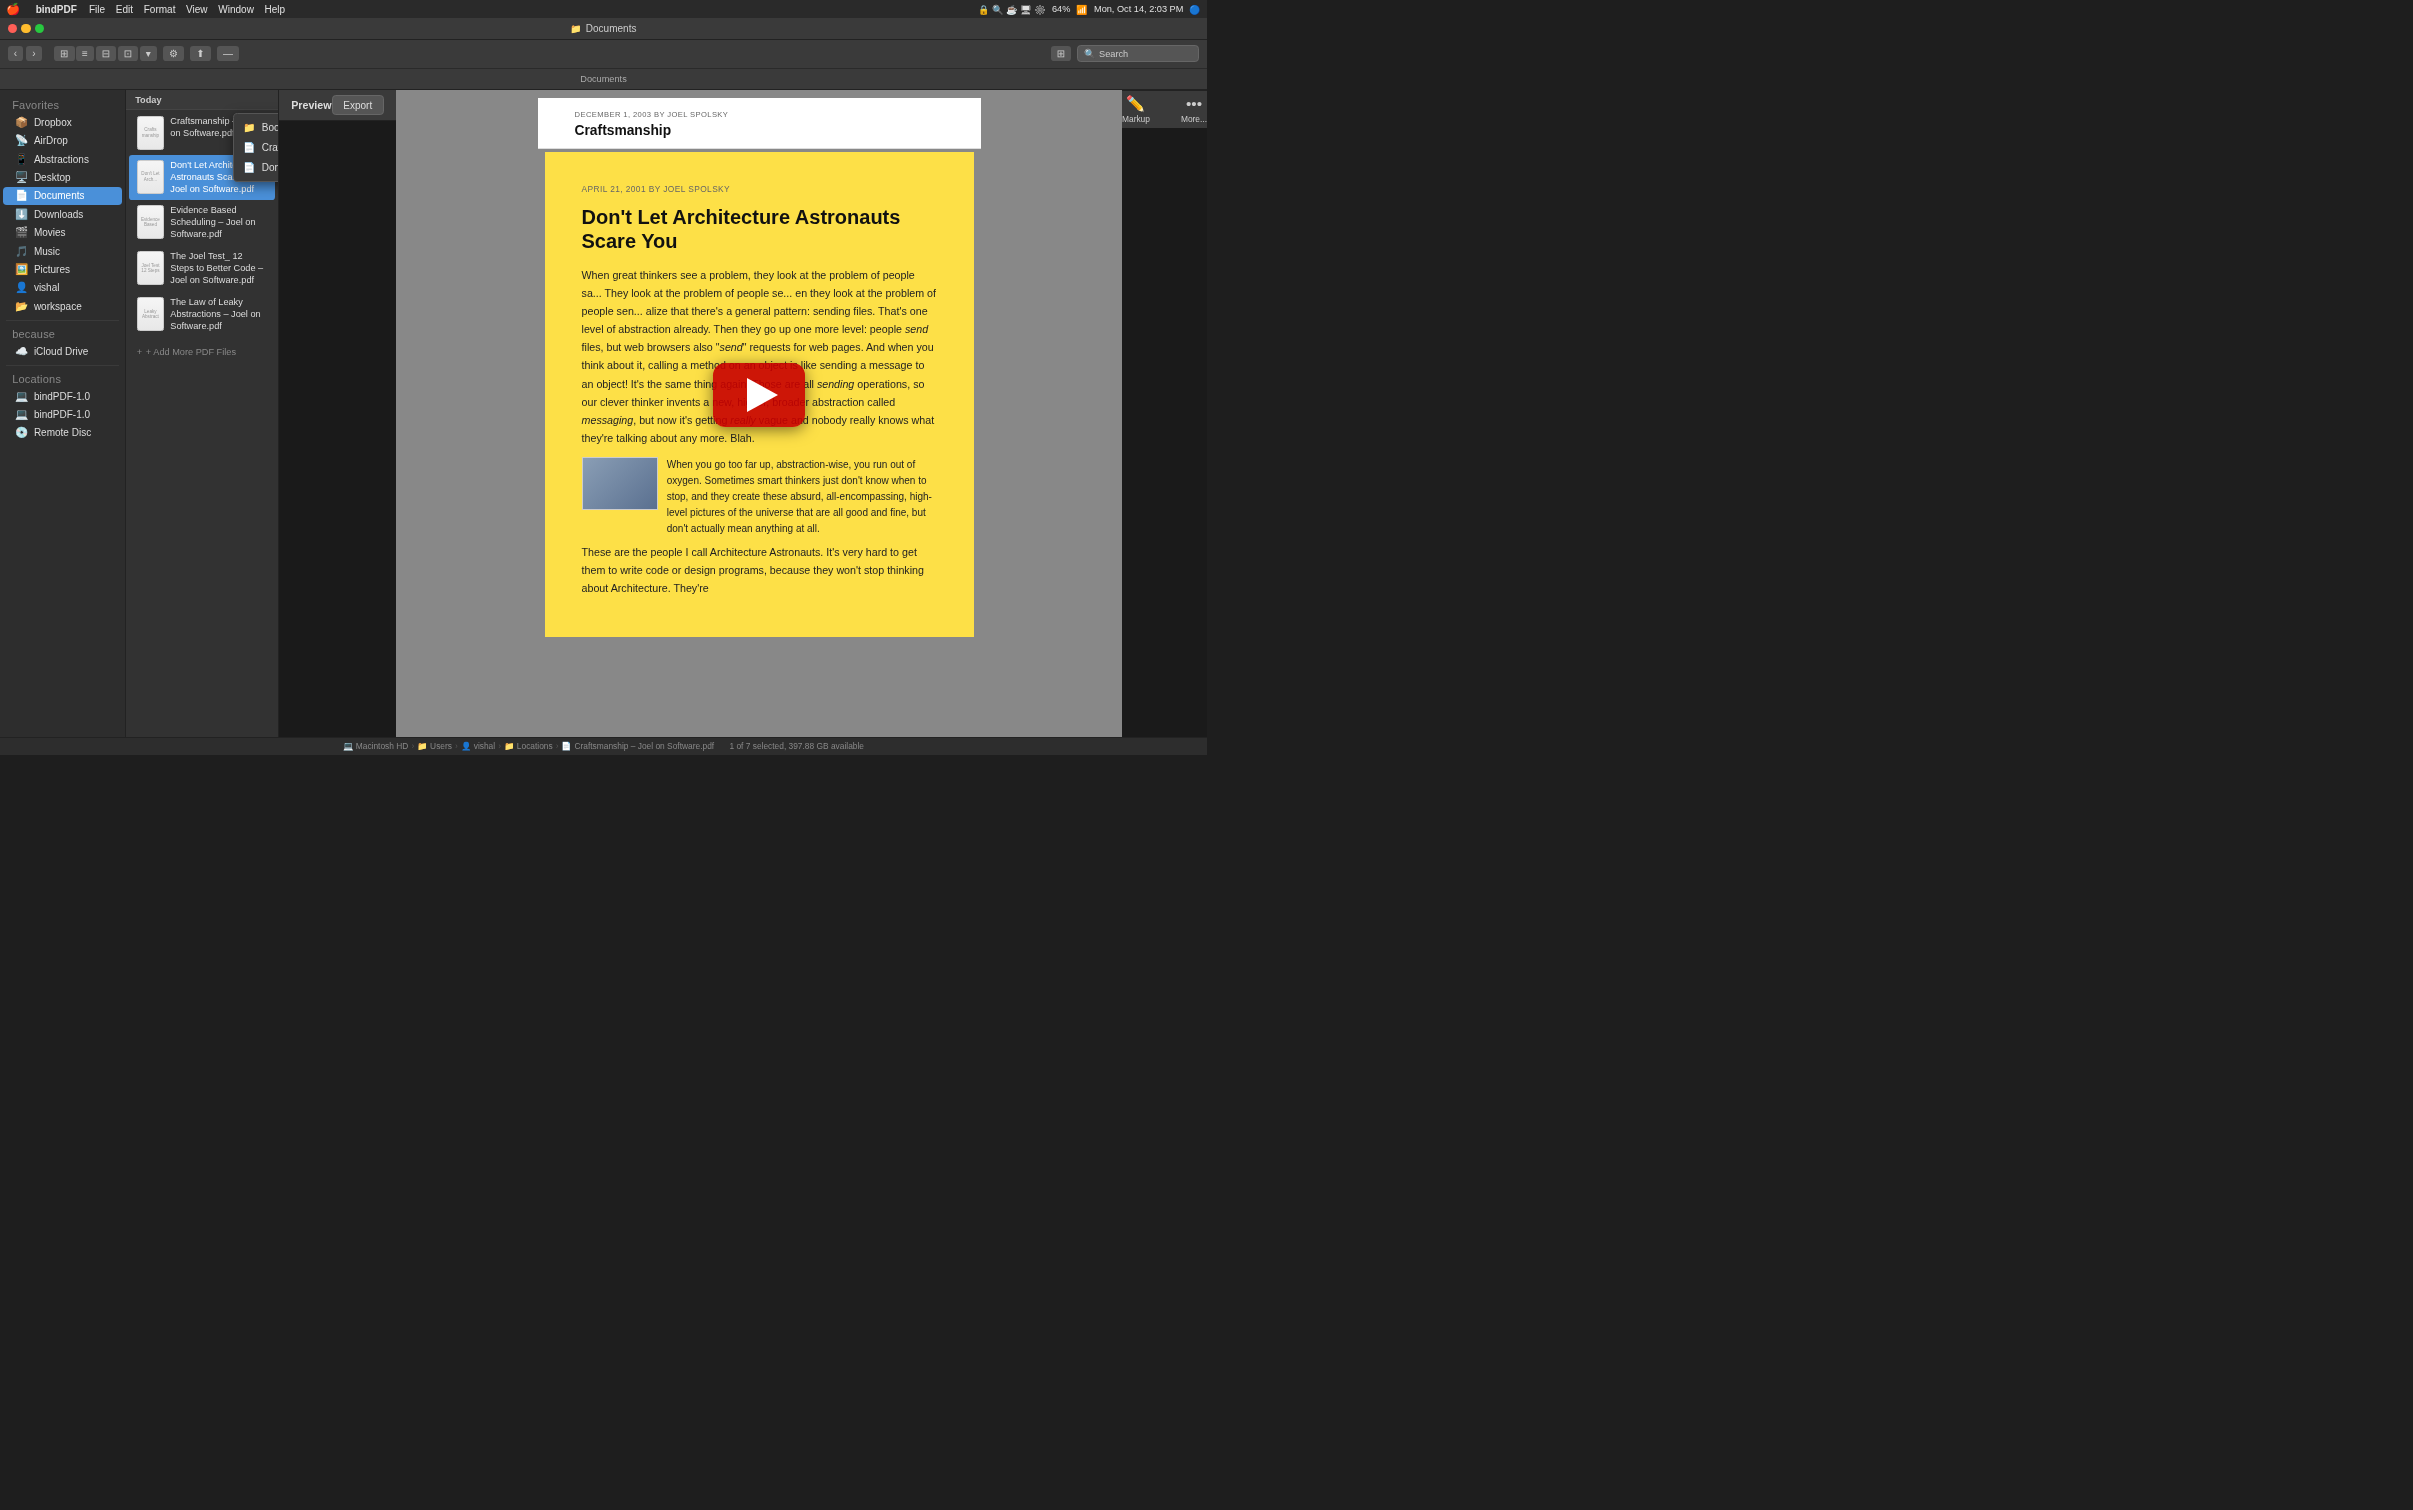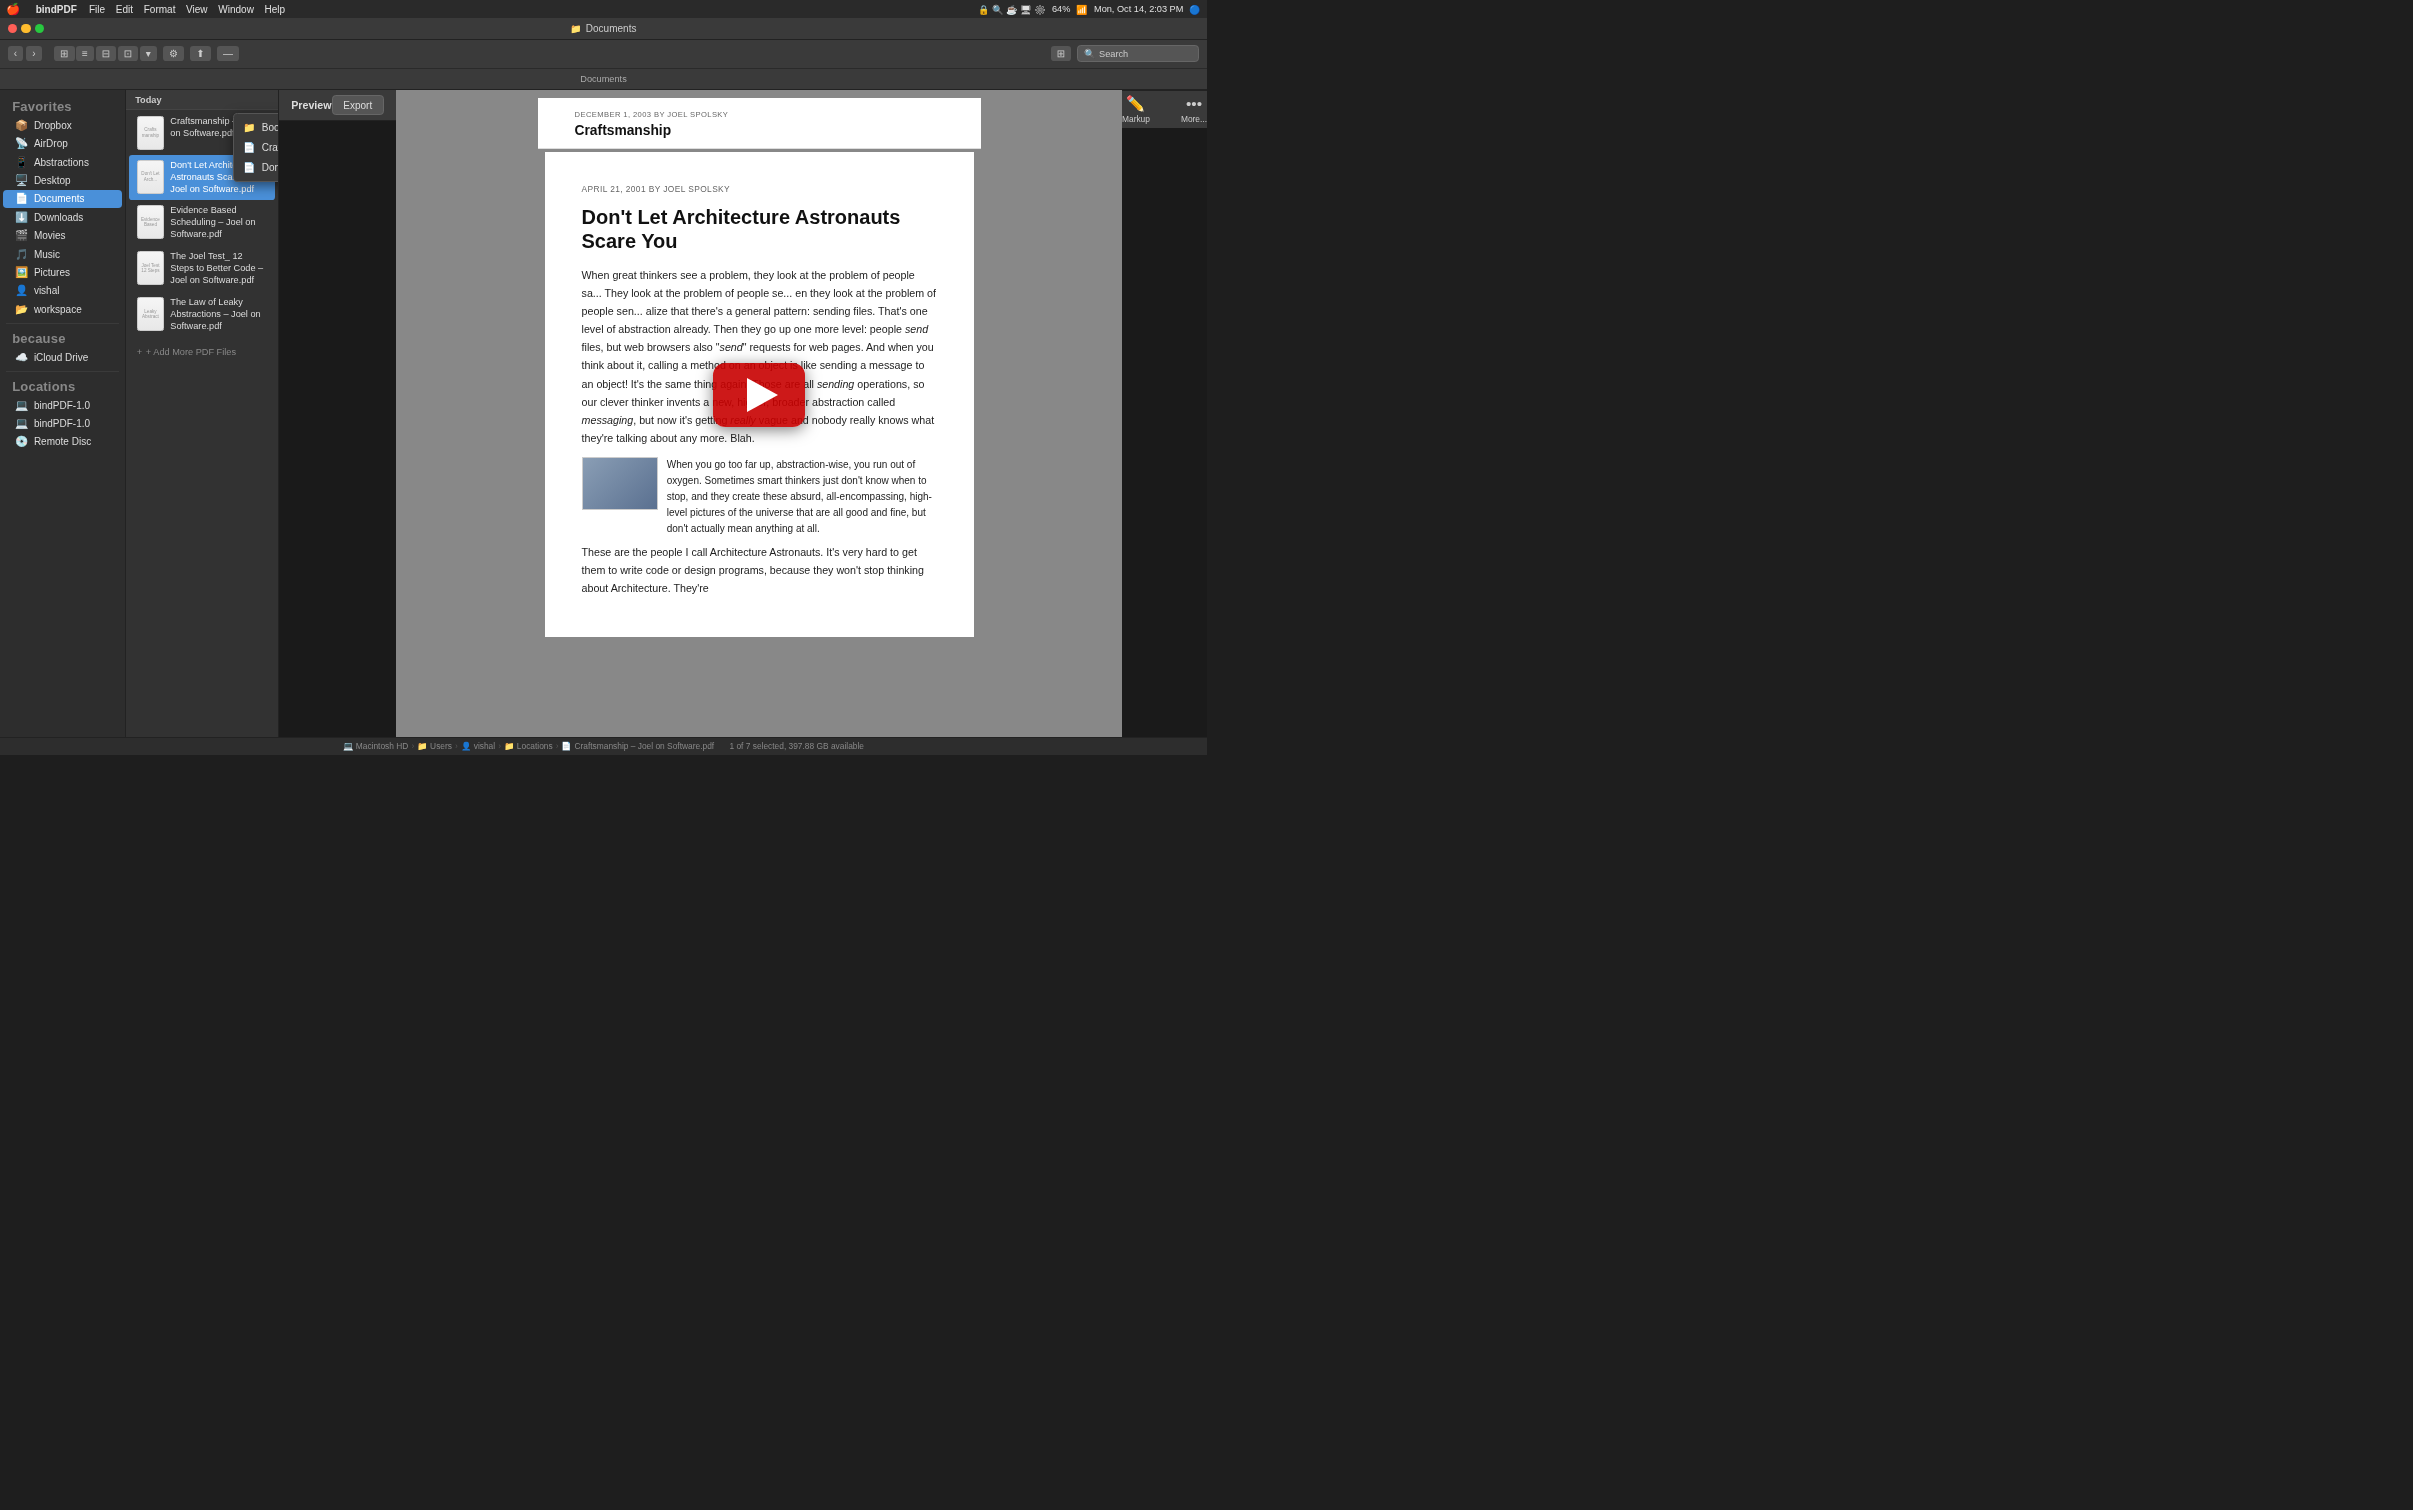--- a/index.html
+++ b/index.html
@@ -135,22 +135,22 @@
     
     .sidebar {
       width: 126px;
       min-width: 126px;
       background: #2d2d2d;
       overflow-y: auto;
       padding-top: 6.1px;
       border-right: 0.8px solid #222;
     }
     .sidebar-section-header {
-      font-size: 13px;
-      font-weight: 700;
+      font-size: 11px;
+      font-weight: 400;
       color: #888;
       padding: 3.1px 12.2px 1.5px;
       text-transform: none;
       letter-spacing: 0.2px;
     }
     .sidebar-item {
       display: flex;
       align-items: center;
       gap: 5.3px;
       padding: 2.3px 9.2px 2.3px 12.2px;
@@ -285,21 +285,21 @@
       flex: 1;
       overflow-y: auto;
       background: #888;
       display: flex;
       justify-content: center;
       padding: 7.6px;
     }
 
     
     .doc-page {
-      background: #ffffff;
+      background: #fde047;
       width: 429px;
       min-height: 459px;
       padding: 31px 37px;
       color: #111;
       font-size: 10.7px;
       line-height: 1.6;
       position: relative;
     }
     .doc-date-byline {
       font-size: 8.4px;

